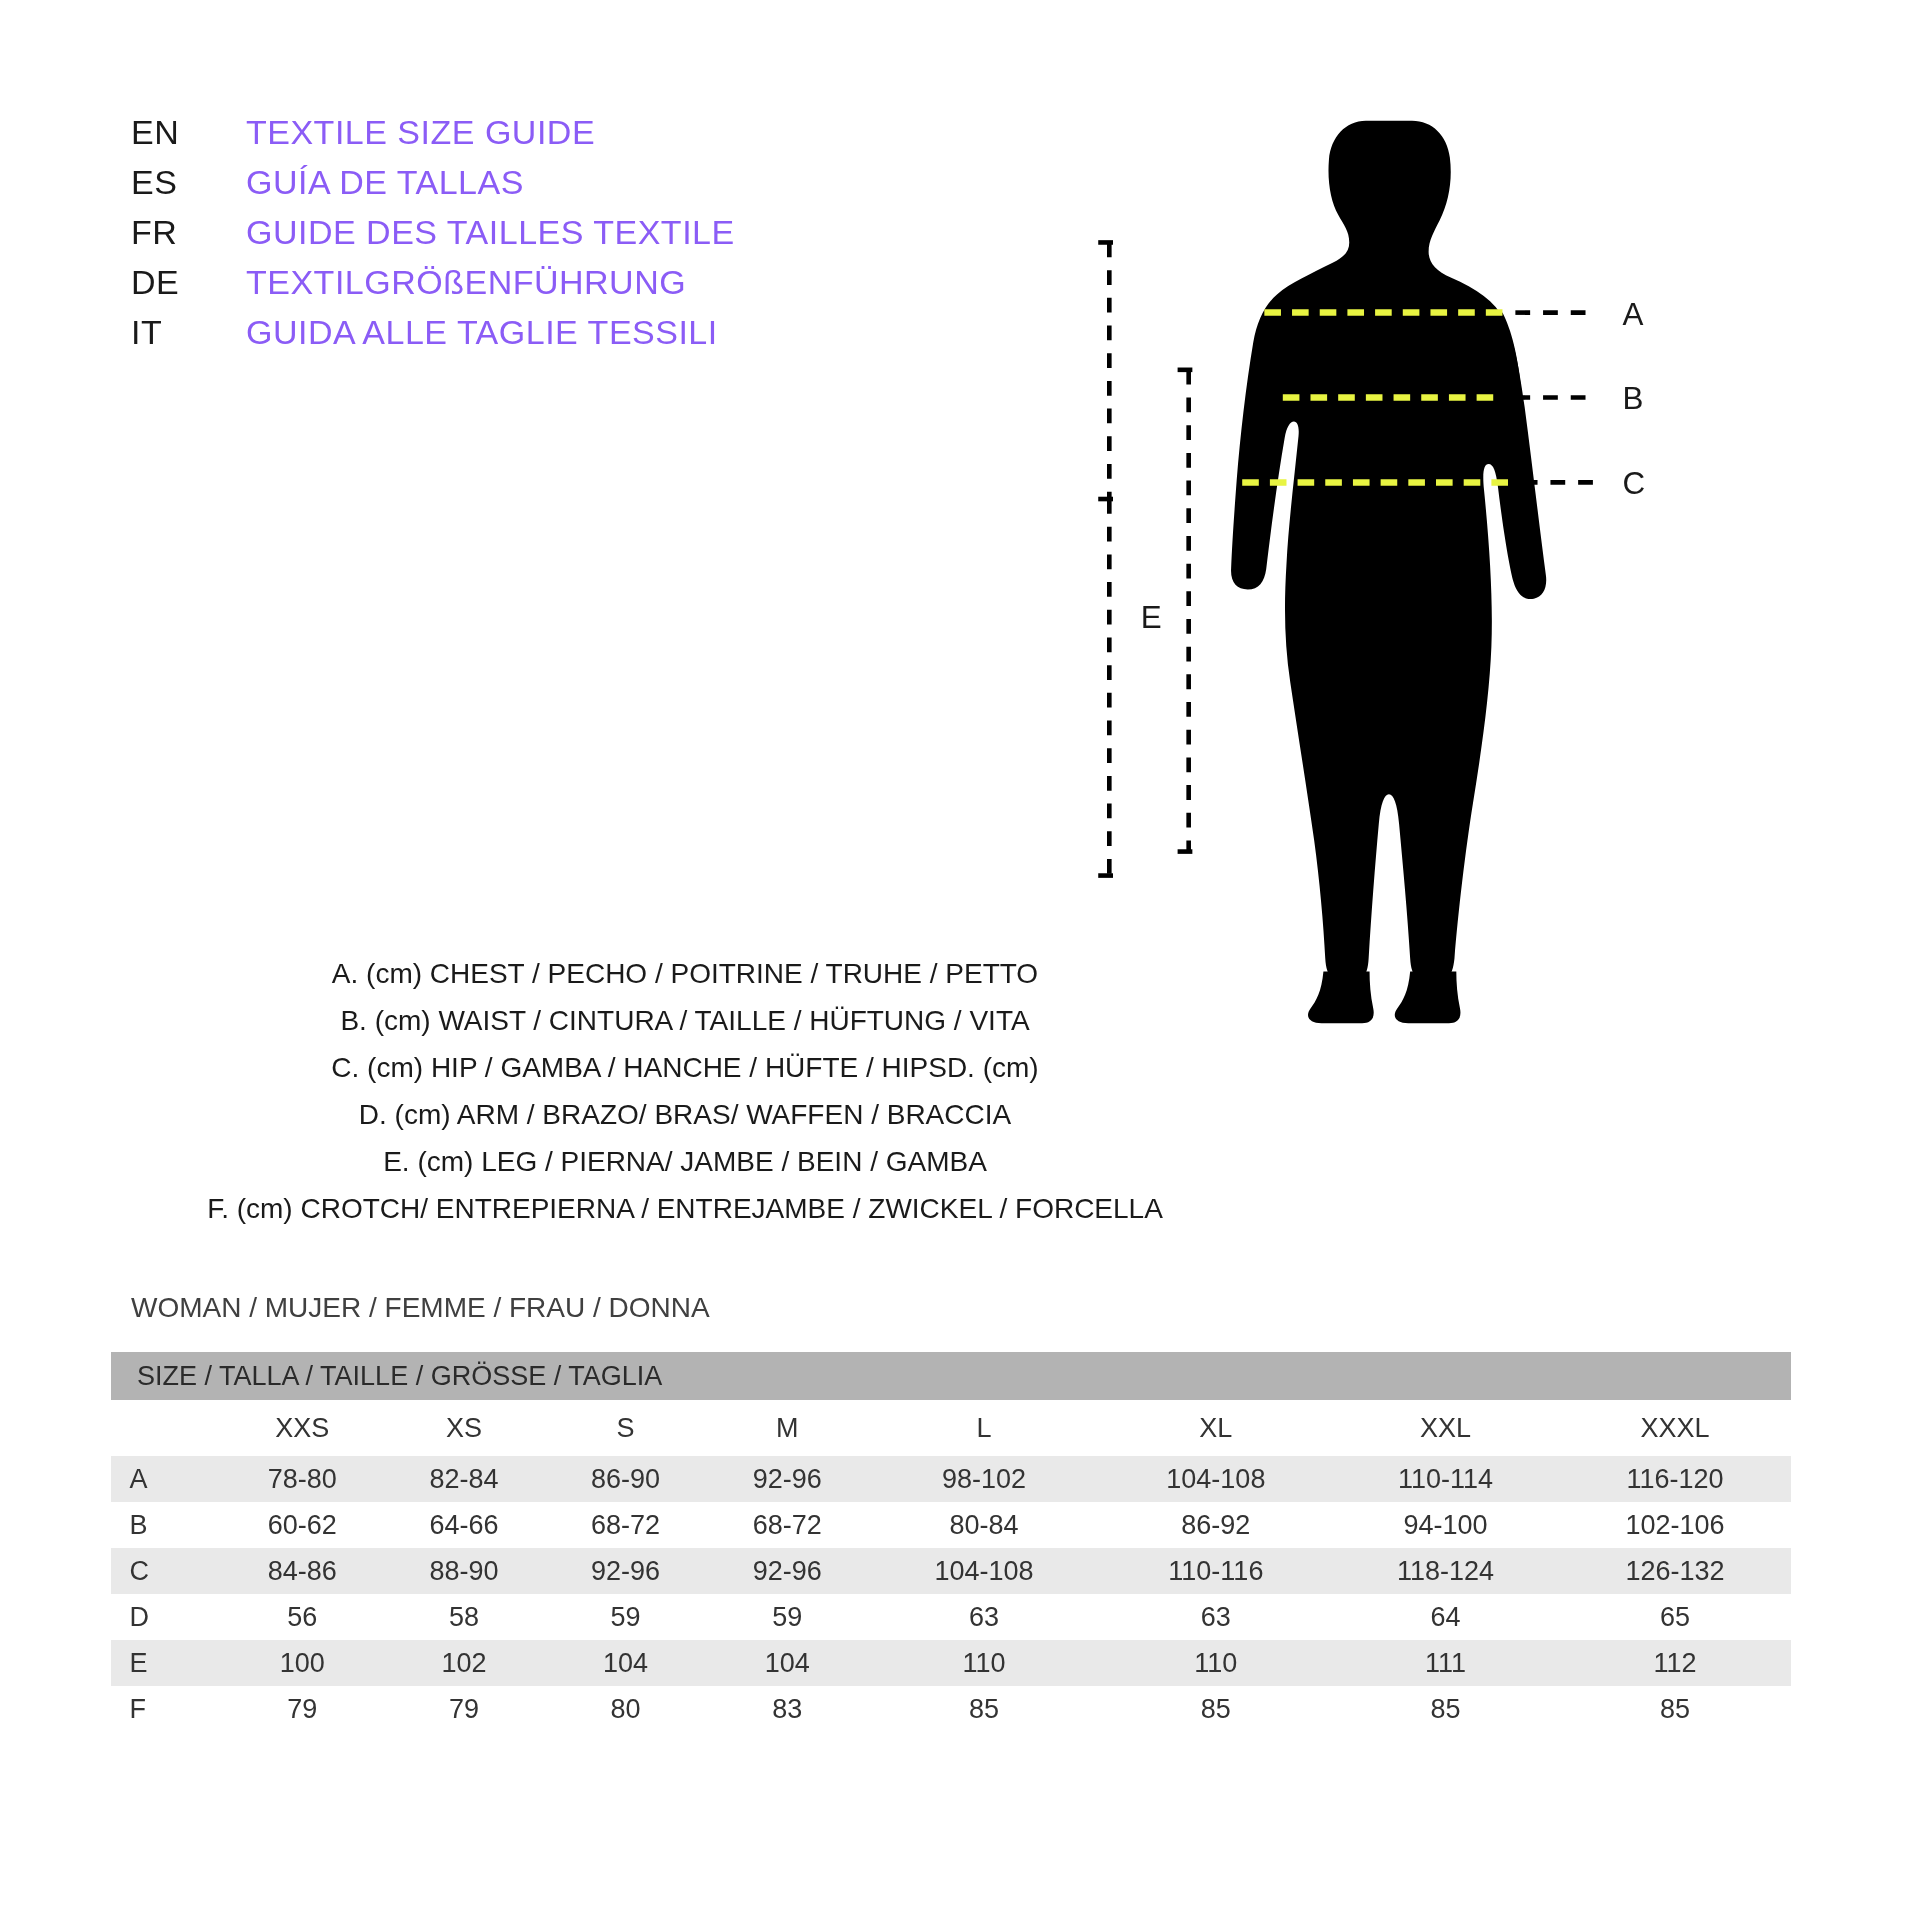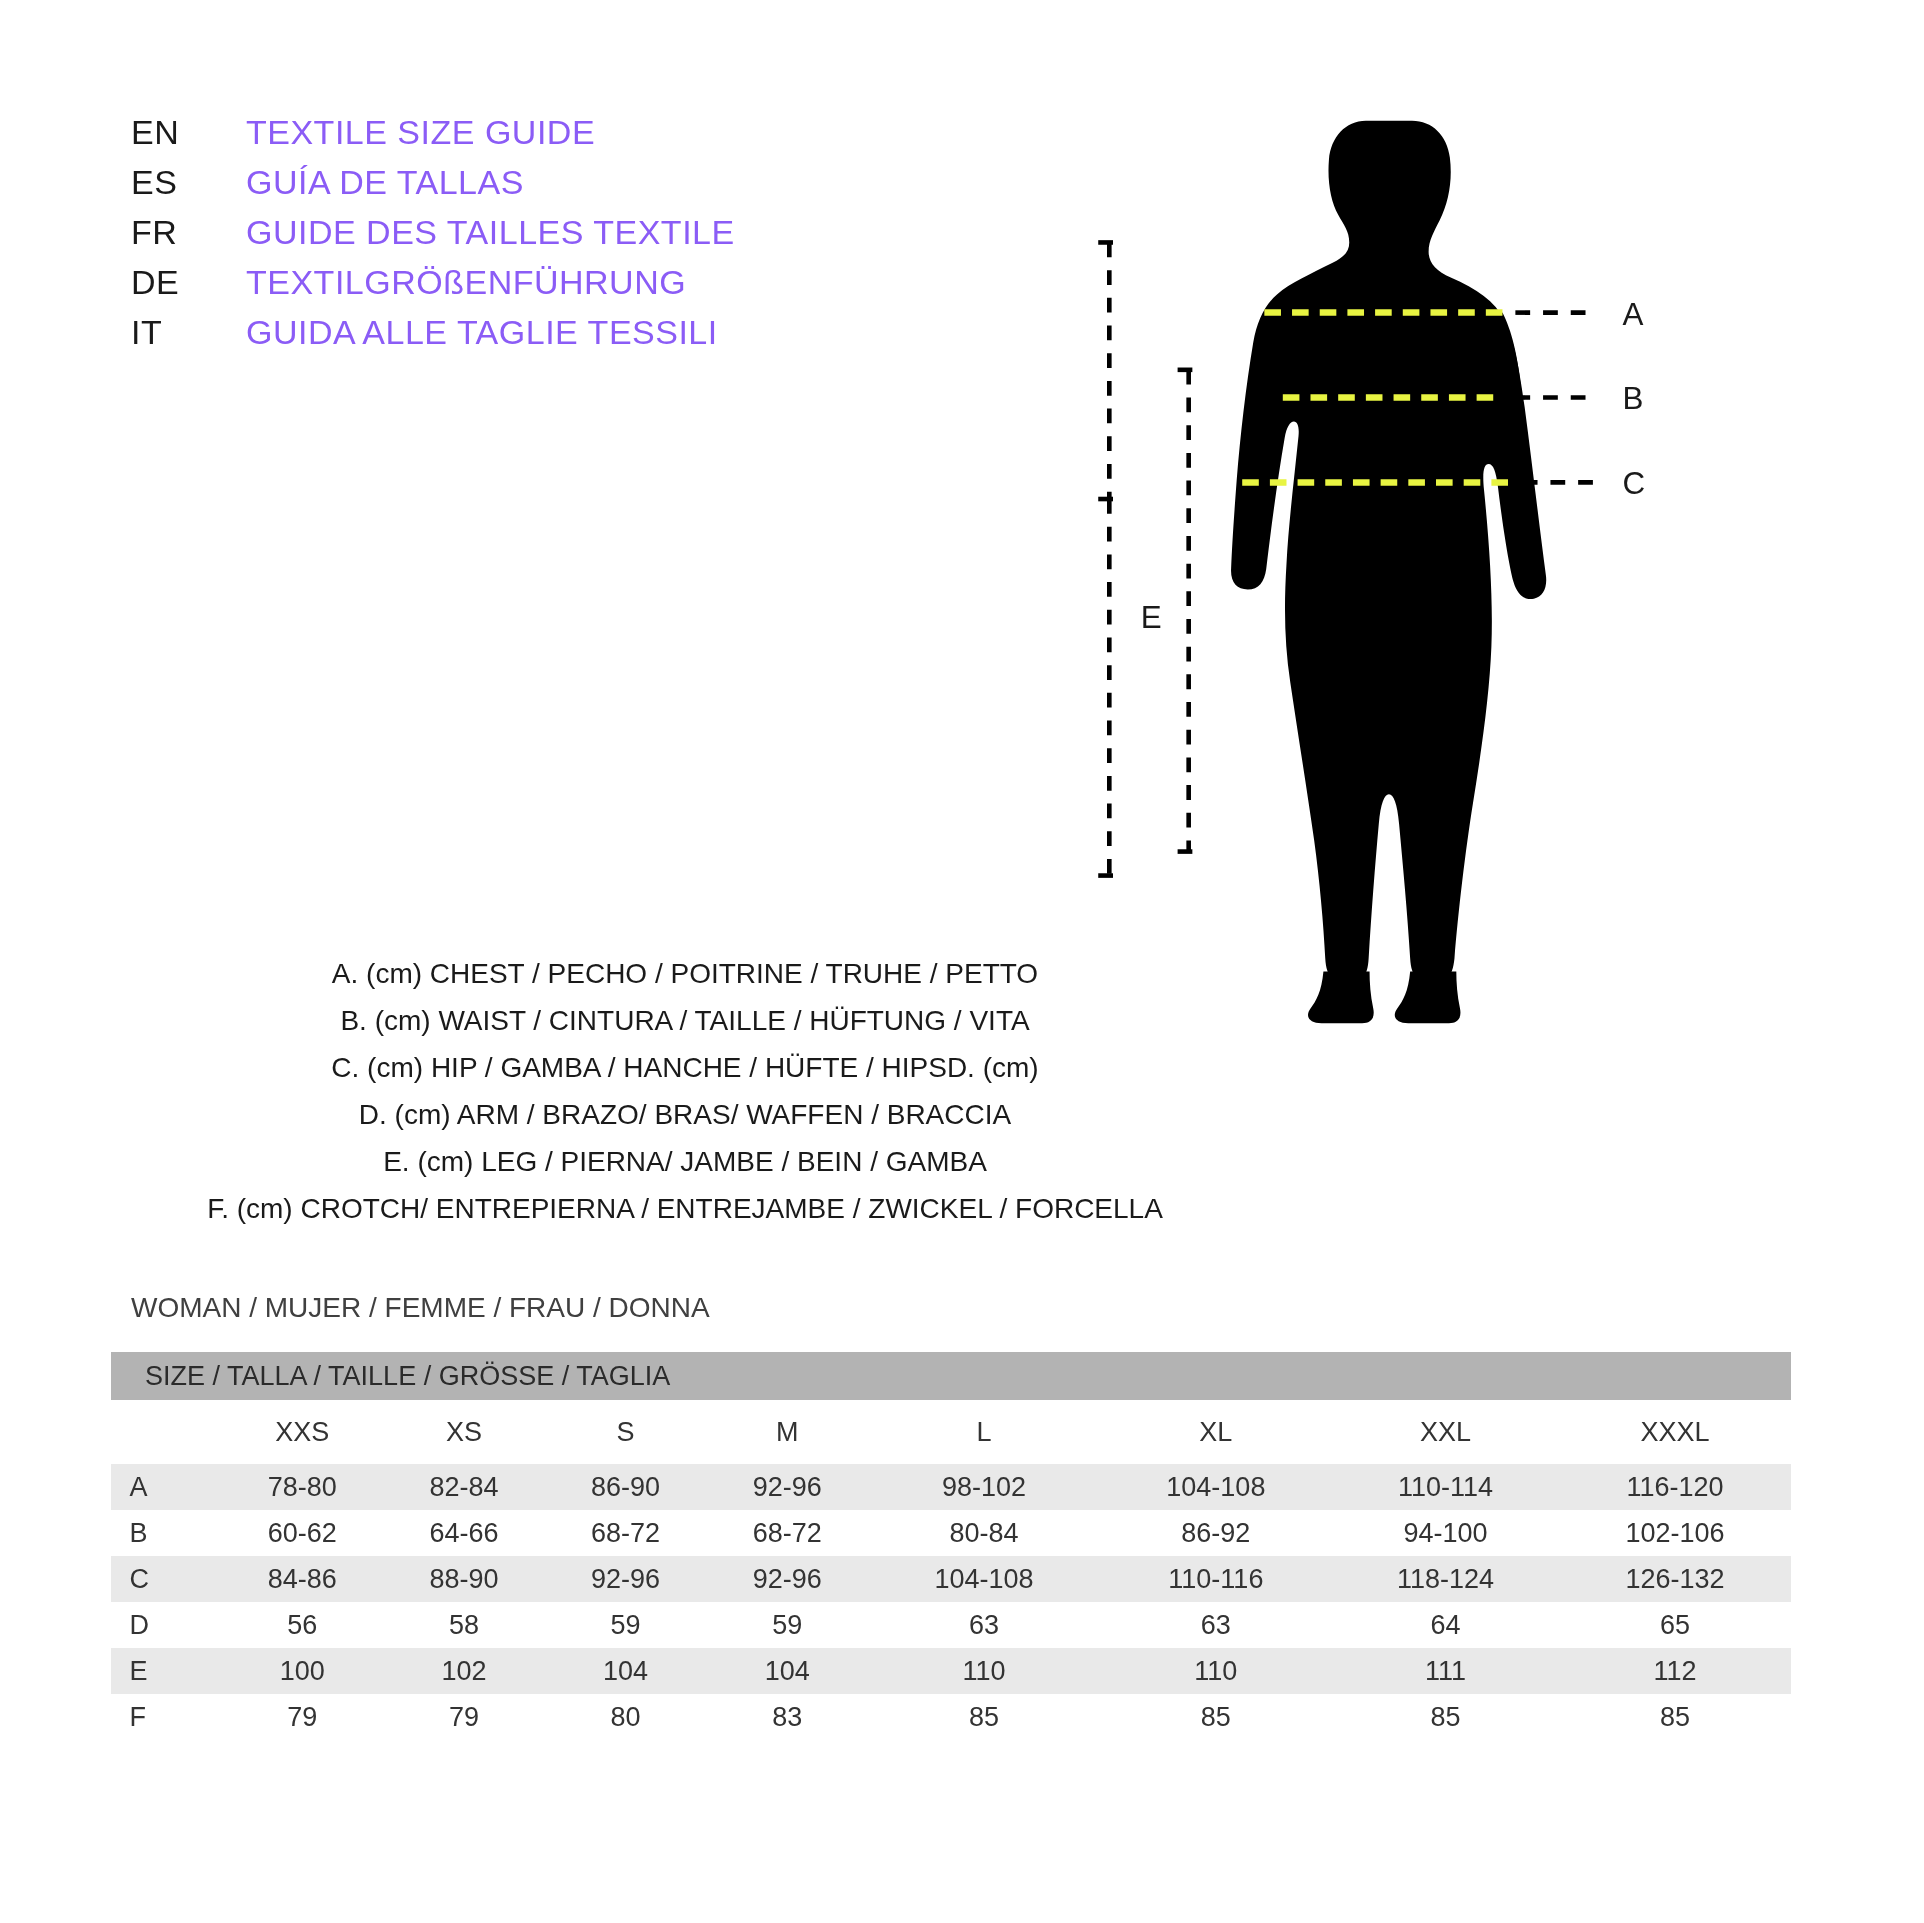--- a/index.html
+++ b/index.html
@@ -80,27 +80,27 @@
   #size-table td, #size-table th {
     padding: 0;
     height: 46px;
     text-align: center;
     font-weight: normal;
   }
   #size-table .hdr-row td {
     background: #b3b3b3;
     color: #2b2b2b;
     text-align: left;
-    padding-left: 34px;
+    padding-left: 26px;
     height: 48px;
     font-size: 27px;
   }
   #size-table .cols-row td {
     background: #ffffff;
-    height: 64px;
+    height: 56px;
   }
   #size-table tr.shaded td {
     background: #e9e9e9;
   }
   #size-table tr.plain td {
     background: #ffffff;
   }
   #size-table td.rowlabel {
     text-align: left;
     padding-left: 18.5px;

